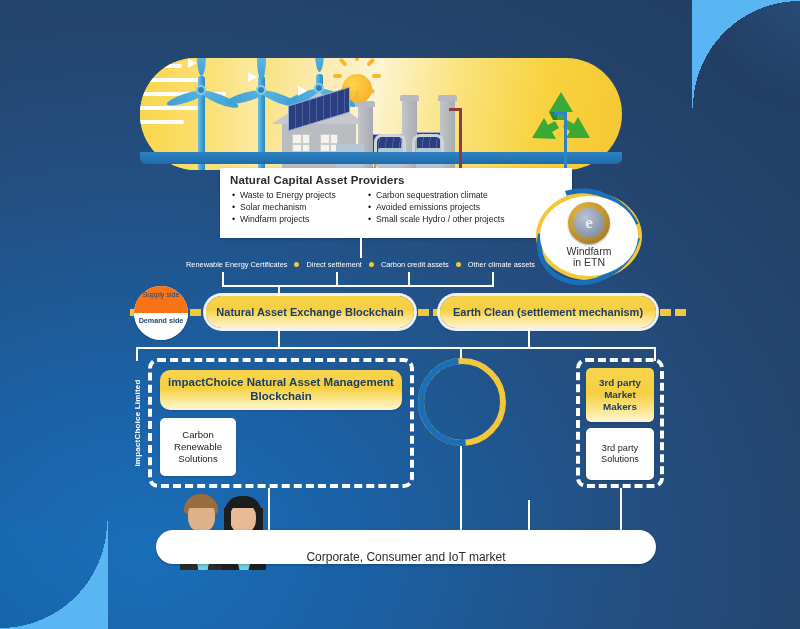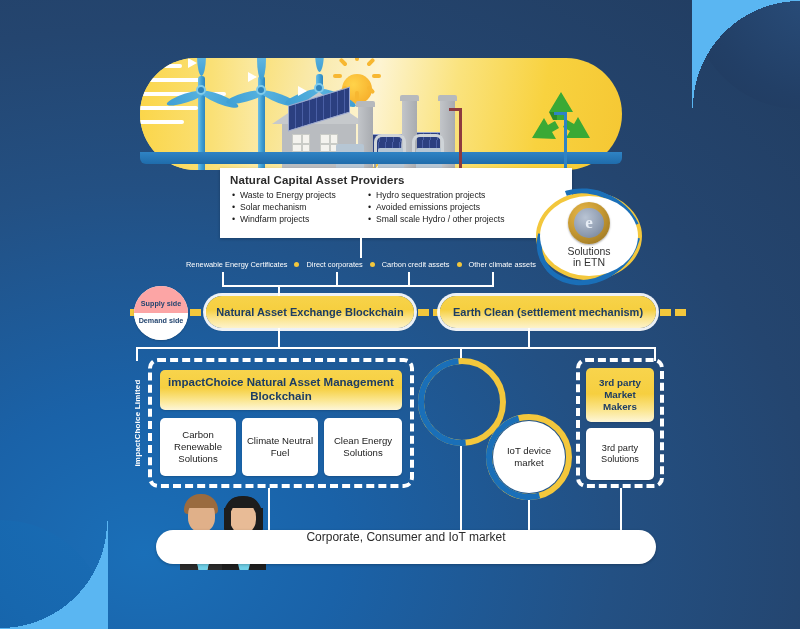--- a/index.html
+++ b/index.html
@@ -223,22 +223,22 @@
   #pill-naeb { left:206px; top:296px; width:208px; height:32px; }
   #pill-earth { left:440px; top:296px; width:216px; height:32px; }
 
   #supdem {
     position:absolute; left:134px; top:286px; width:54px; height:54px;
     border-radius:50%; background:#ffffff; overflow:hidden;
     display:flex; flex-direction:column;
     box-shadow: 0 1px 2px rgba(0,0,0,.2);
   }
   #supdem .top {
-    height:50%; background:#fca5a5; display:flex;align-items:flex-end;justify-content:center;
-    font-size:7.2px; font-weight:700; color:#24456f; padding-bottom:5px;
+    height:50%; background:#f97316; display:flex;align-items:flex-end;justify-content:center;
+    font-size:7.2px; font-weight:400; color:#24456f; padding-bottom:14px;
   }
   #supdem .bot {
     height:50%; background:#ffffff; display:flex;align-items:flex-start;justify-content:center;
     font-size:7.2px; font-weight:700; color:#24456f; padding-top:3px;
   }
   .ydashrow { position:absolute; display:flex; gap:4px; align-items:center; }
   .ydashrow i { display:block; width:11px; height:7px; background:#f3c73c; }
 
   
   .dashbox {
@@ -252,21 +252,21 @@
     position:absolute; left:130px; top:358px; width:130px; height:14px;
     transform: rotate(-90deg); transform-origin: 0 0;
     margin-top: 130px;
     color:#ffffff; font-size:8px; font-weight:700; letter-spacing:.2px;
     display:flex; align-items:center; justify-content:center;
     white-space:nowrap;
   }
 
   #impact-header {
     position:absolute; left:160px; top:370px; width:242px; height:40px;
-    border-radius:5px;
+    border-radius:10px;
     background: linear-gradient(180deg,#f8d44c 0%, #f6cf40 45%, #fbe68f 75%, #fdf6d8 100%);
     display:flex; align-items:center; justify-content:center;
     color:#1d3d63; font-size:11.5px; font-weight:700; text-align:center; line-height:1.18;
     box-shadow: 0 1px 2px rgba(0,0,0,.15);
   }
   .whitecard {
     position:absolute; background:#ffffff; border-radius:5px;
     display:flex; align-items:center; justify-content:center;
     text-align:center; color:#222; font-size:9.6px; line-height:1.24;
     box-shadow: 0 1px 2px rgba(0,0,0,.18);
@@ -302,21 +302,21 @@
     display:flex;align-items:center;justify-content:center;
     text-align:center; color:#222; font-size:9.6px; line-height:1.25;
   }
   #circ-direct { left:418px; top:358px; width:88px; height:88px; }
   #circ-iot    { left:486px; top:414px; width:86px; height:86px; }
 
   
   #bottombar {
     position:absolute; left:156px; top:530px; width:500px; height:34px;
     background:#ffffff; border-radius:17px;
-    display:flex; align-items:flex-start; justify-content:center;
+    display:flex; align-items:flex-end; justify-content:center;
     color:#2b2b2b; font-size:12px; font-weight:500;
     box-shadow: 0 1px 3px rgba(0,0,0,.25);
   }
   
   .person { position:absolute; bottom:0; }
   .p-head { position:absolute; border-radius:46% 46% 44% 44%; }
   .p-hair { position:absolute; }
   .p-body { position:absolute; border-radius:5px 5px 0 0; }
   .p-shirt { position:absolute; }
   .p-tie { position:absolute; }
@@ -447,48 +447,48 @@
 
   <div id="providers">
     <h2>Natural Capital Asset Providers</h2>
     <div class="prov-cols">
       <ul class="prov-col">
         <li>Waste to Energy projects</li>
         <li>Solar mechanism</li>
         <li>Windfarm projects</li>
       </ul>
       <ul class="prov-col">
-        <li>Hydro sequestration projects</li>
+        <li>Carbon sequestration climate</li>
         <li>Avoided emissions projects</li>
         <li>Small scale Hydro / other projects</li>
       </ul>
     </div>
   </div>
 
   <div id="payments">
     <div id="pay-ring">
       <div class="ring-y"></div>
       <div class="ring-b"></div>
       <div class="ring-b2"></div>
     </div>
     <div id="pay-inner">
       <div id="coin">
         <div id="coin-face">e</div>
       </div>
       <div id="pay-label">
-        <div>Solutions</div>
+        <div>Windfarm</div>
         <div>in ETN</div>
       </div>
     </div>
   </div>
 
   <div id="midlabels">
     <span>Renewable Energy Certificates</span>
     <i class="mid-dot"></i>
-    <span>Direct corporates</span>
+    <span>Direct settlement</span>
     <i class="mid-dot"></i>
     <span>Carbon credit assets</span>
     <i class="mid-dot"></i>
     <span>Other climate assets</span>
   </div>
 
   <div class="line-v" style="left:360px; top:238px; height:20px;"></div>
 
   <div class="line-v" style="left:222px; top:272px; height:14px;"></div>
   <div class="line-v" style="left:336px; top:272px; height:14px;"></div>
@@ -535,37 +535,24 @@
 
   <div class="dashbox" id="box-impact"></div>
   <div id="impact-vlabel">impactChoice Limited</div>
 
   <div id="impact-header">
     <span>impactChoice Natural Asset Management Blockchain</span>
   </div>
   <div class="whitecard" id="card-carbon">
     <span>Carbon Renewable Solutions</span>
   </div>
-  <div class="whitecard" id="card-climate">
-    <span>Climate Neutral Fuel</span>
-  </div>
-  <div class="whitecard" id="card-clean">
-    <span>Clean Energy Solutions</span>
-  </div>
 
   <div class="ringcircle" id="circ-direct">
     <div class="ry"></div>
     <div class="rb" style="transform:rotate(40deg);"></div>
-  </div>
-  <div class="ringcircle" id="circ-iot">
-    <div class="ry"></div>
-    <div class="rb" style="transform:rotate(30deg);"></div>
-    <div class="rin">
-        <span>IoT device market</span>
-      </div>
   </div>
 
   <div class="dashbox" id="box-3rd"></div>
   <div id="card-3rd-makers">
     <span>3rd party Market Makers</span>
   </div>
   <div class="whitecard" id="card-3rd-sol">
     <span>3rd party Solutions</span>
   </div>
 

